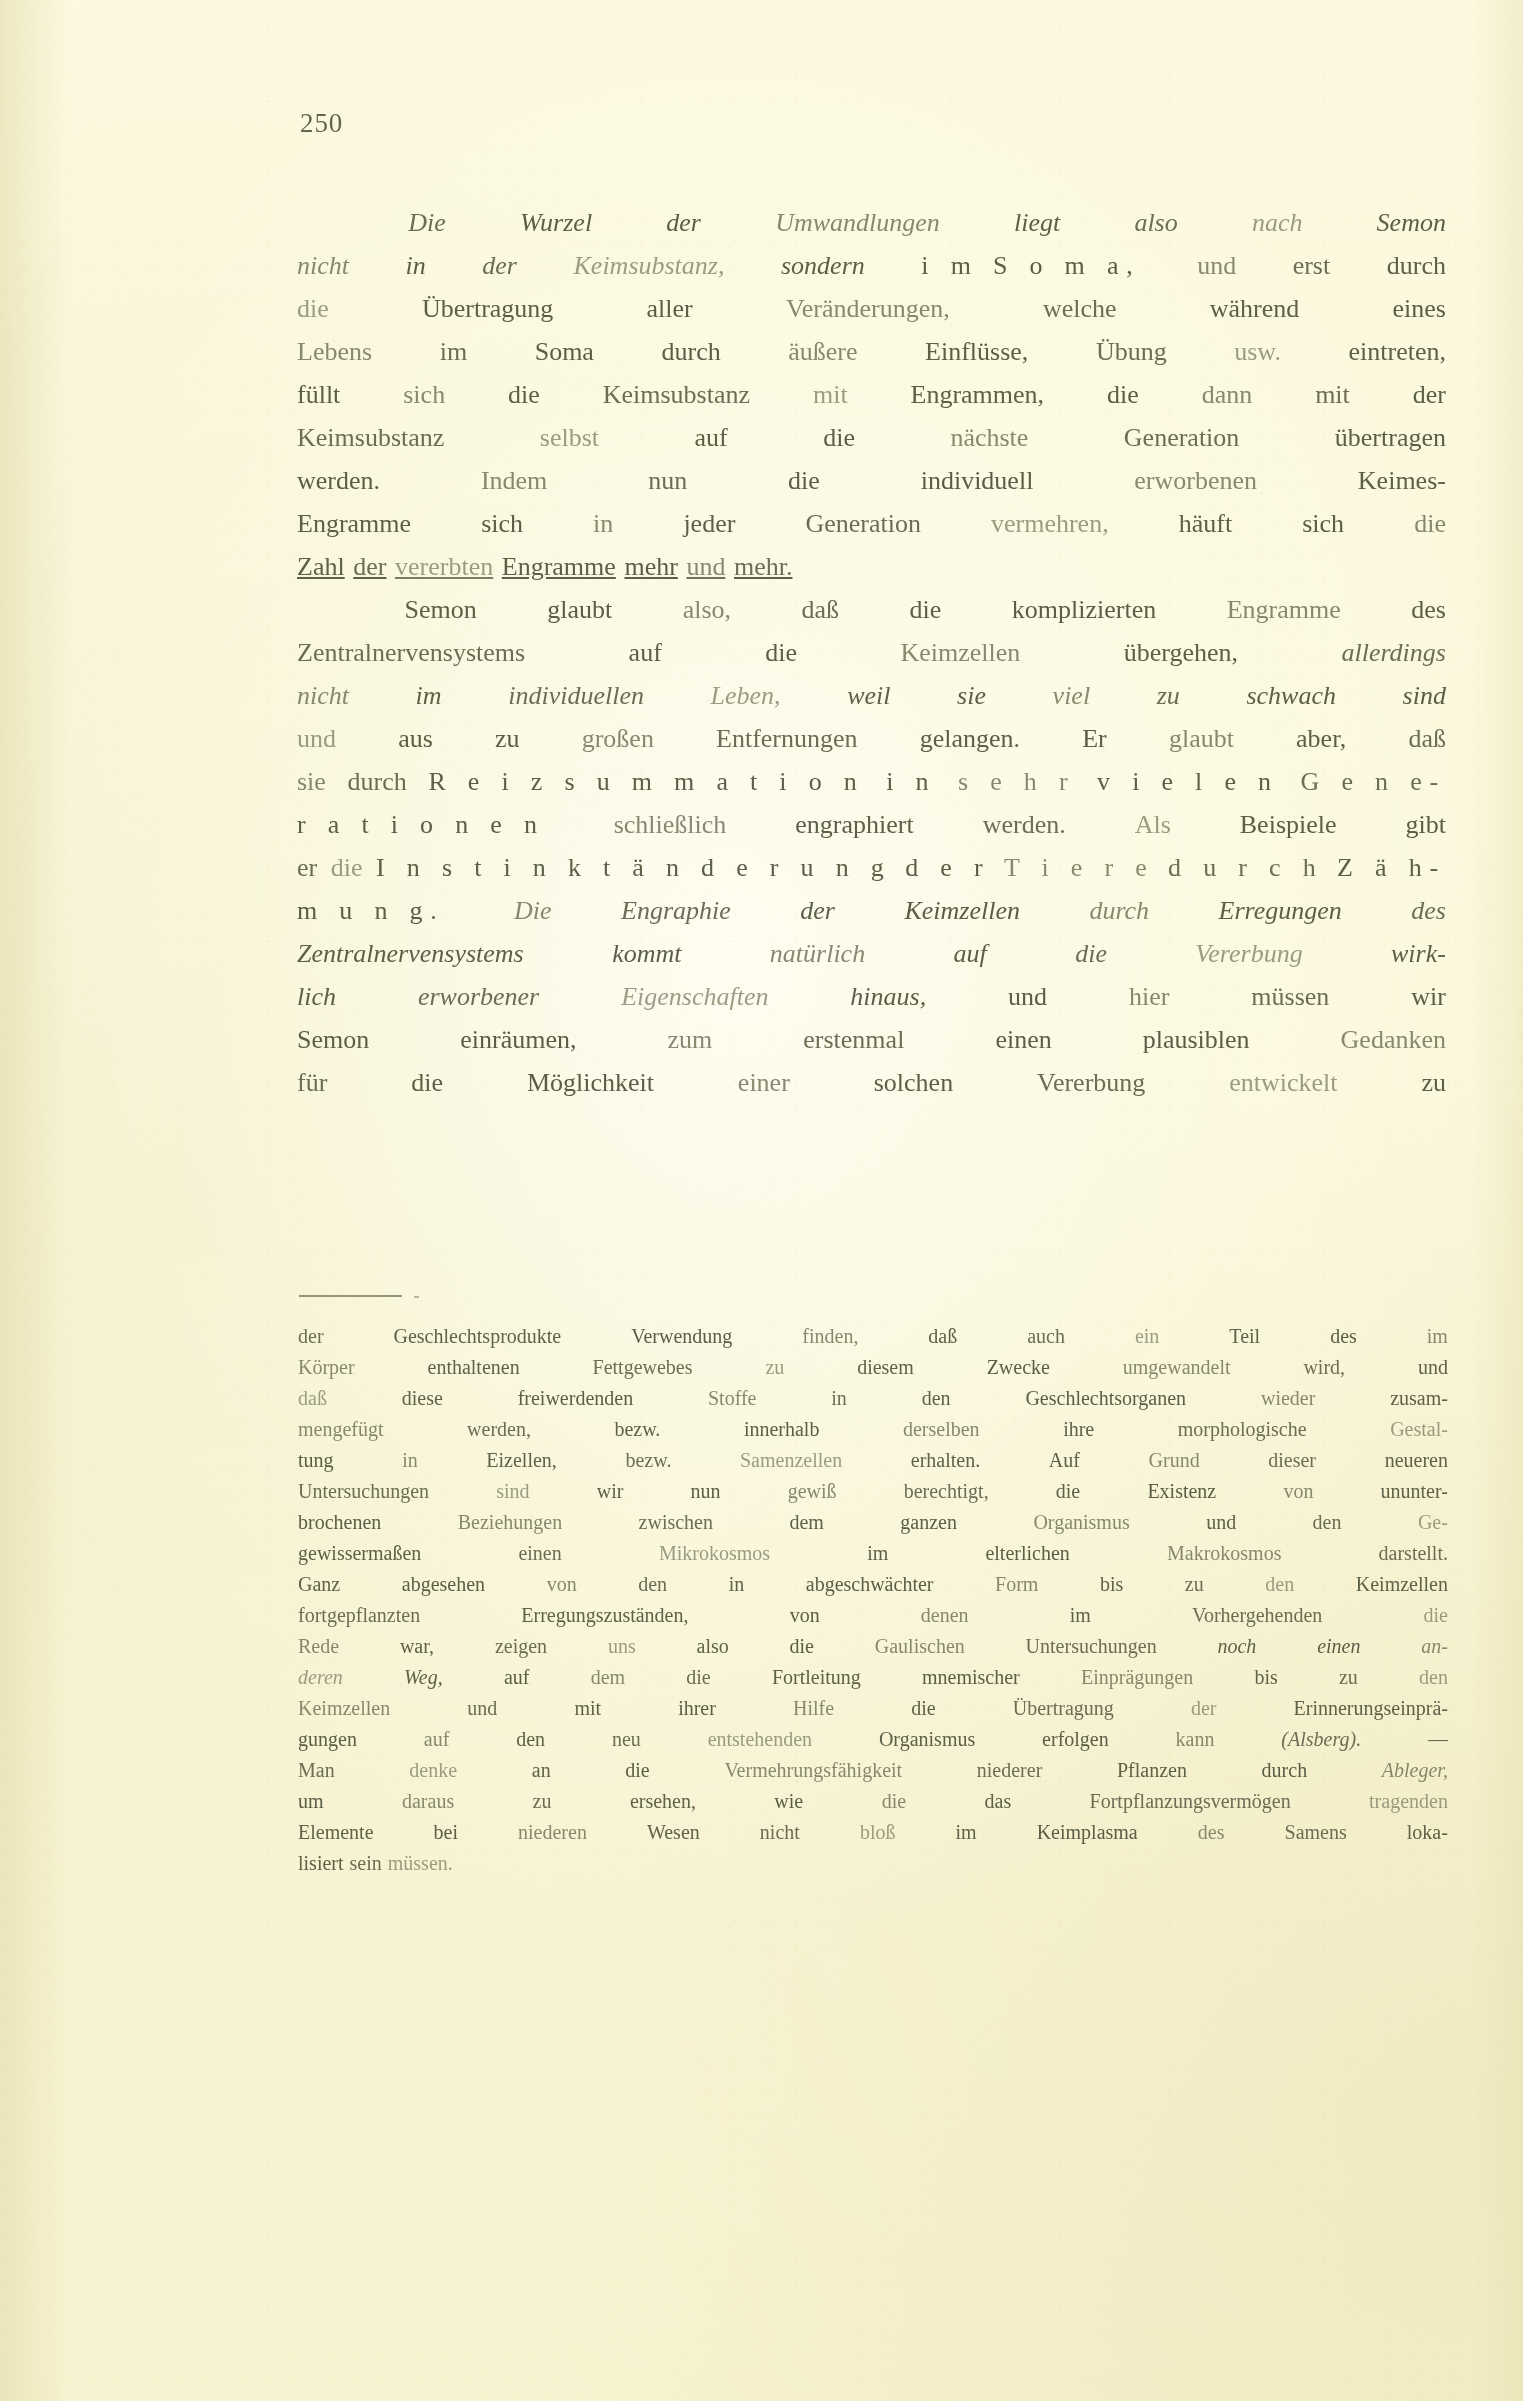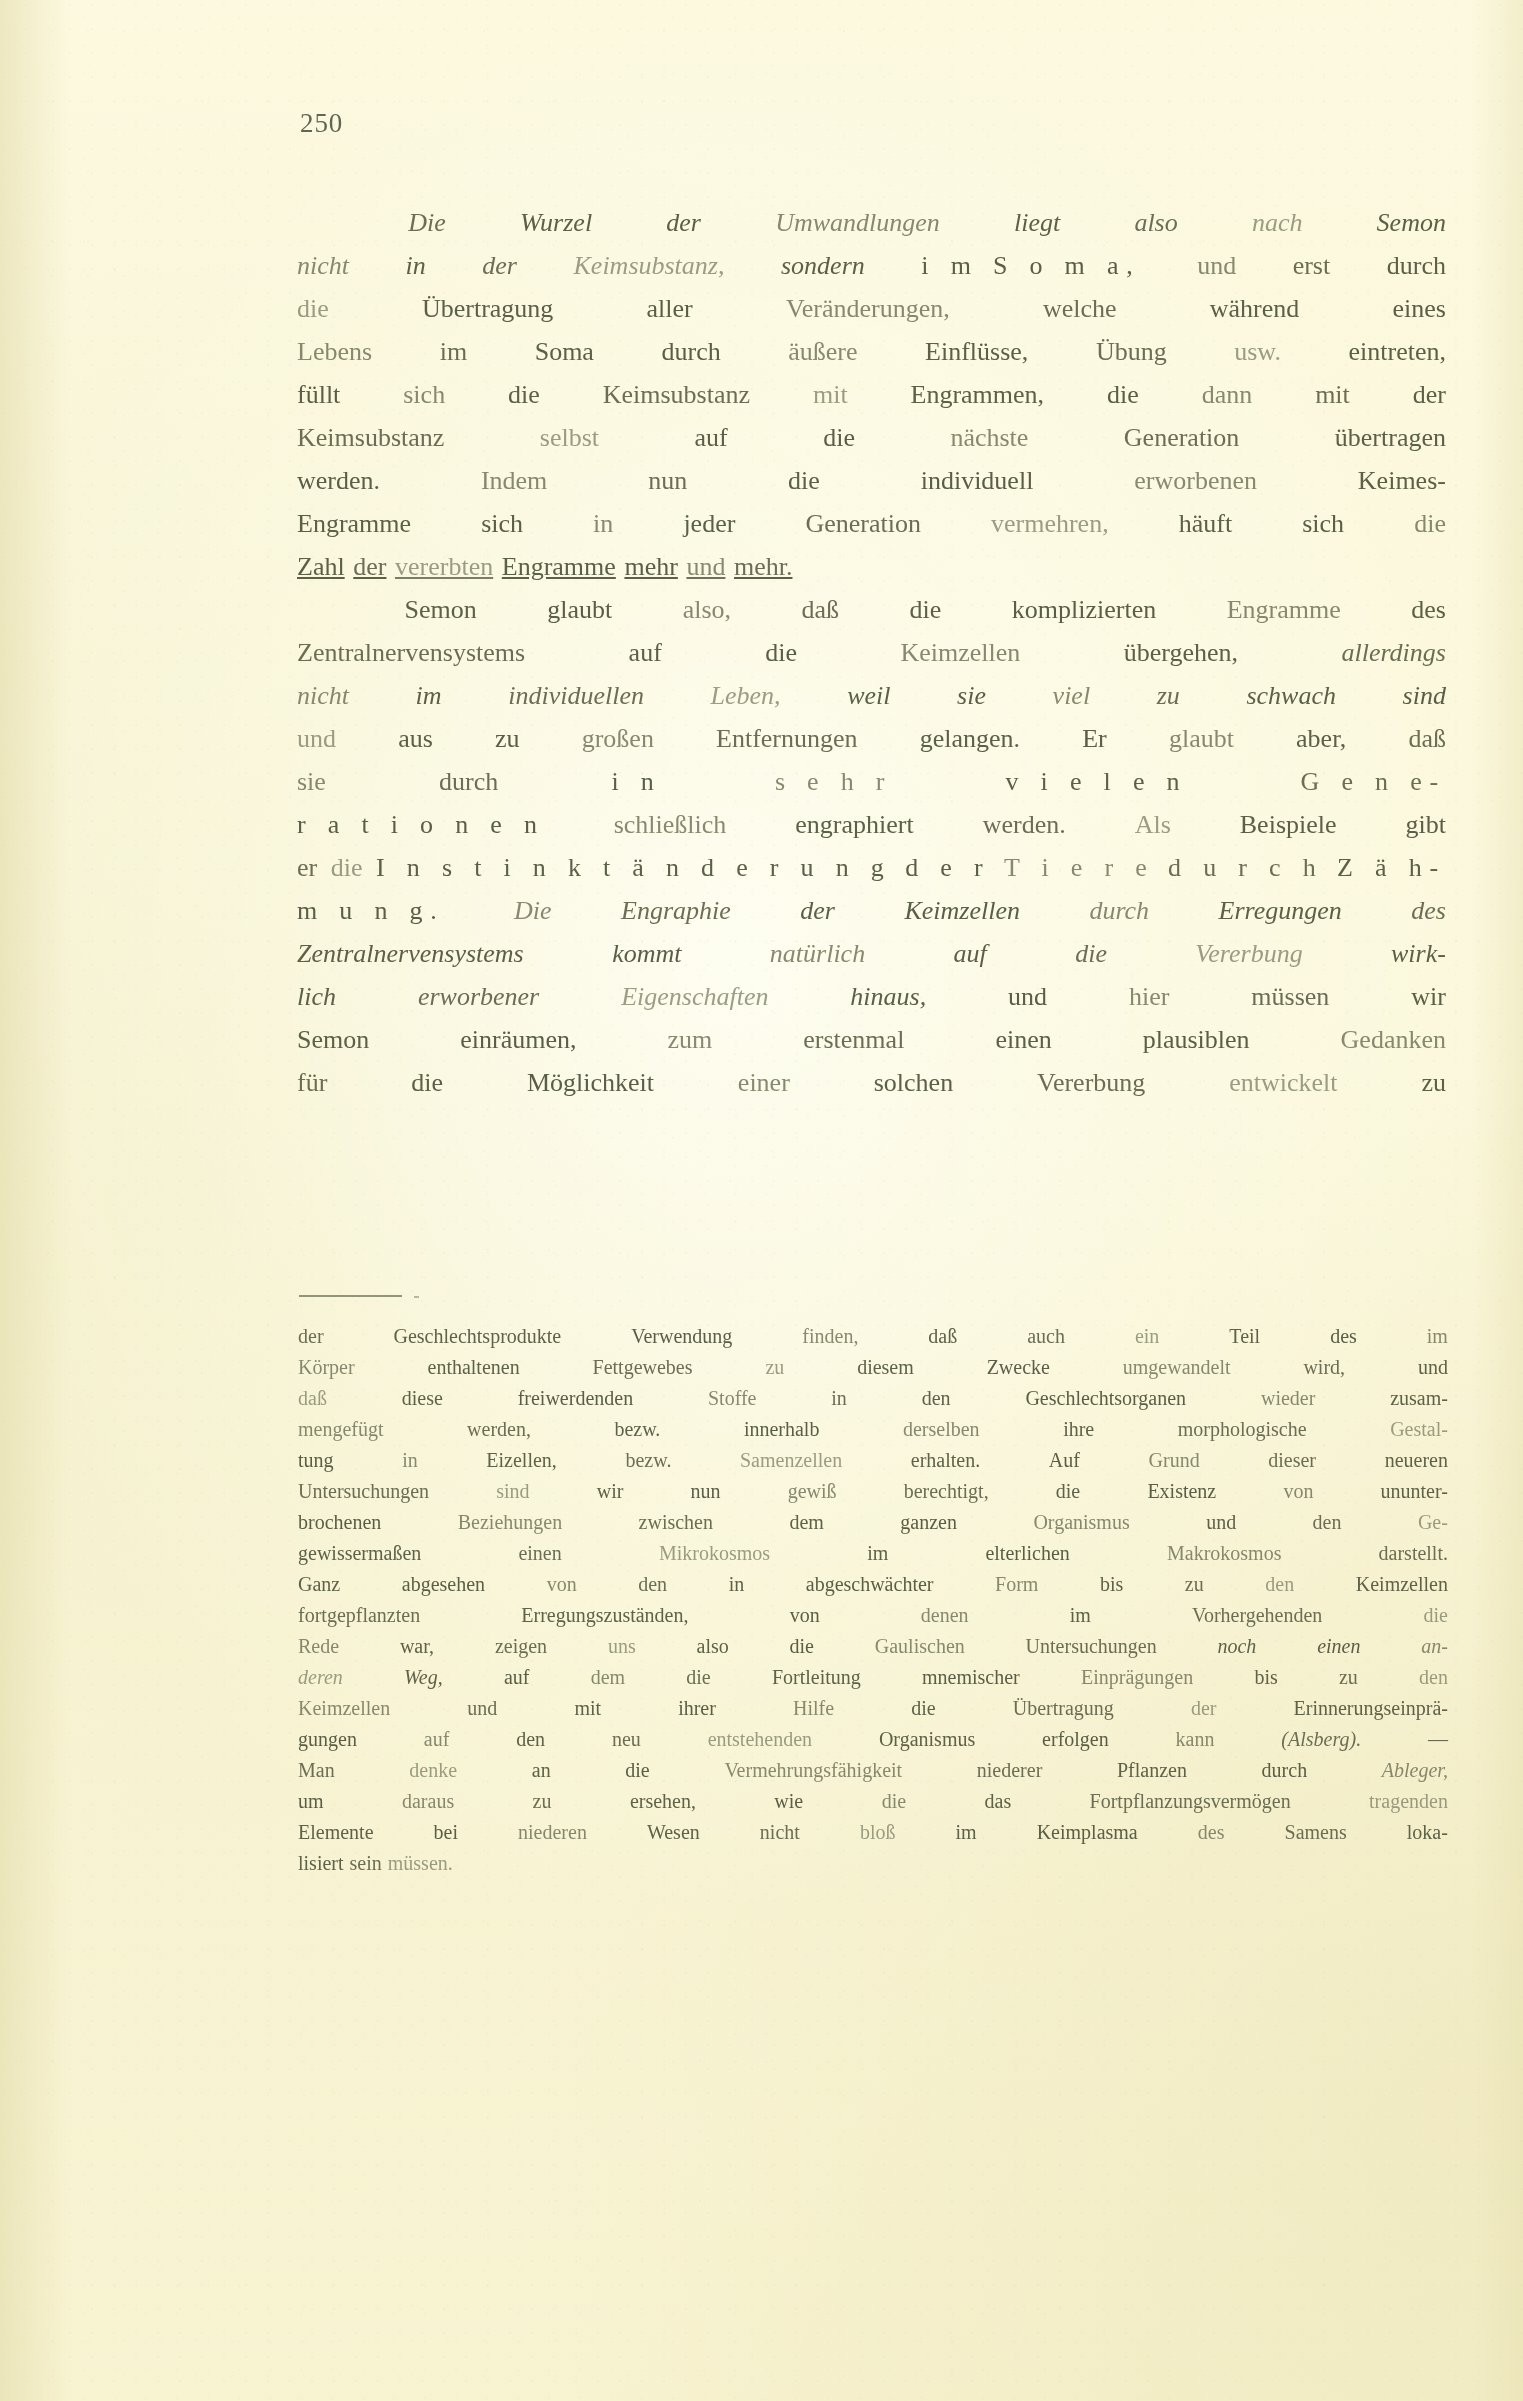--- a/index.html
+++ b/index.html
@@ -322,20 +322,21 @@
           <span class="f3">Er</span>
           <span class="f2">glaubt</span>
           <span class="">aber,</span>
           <span class="f1">daß</span>
         </div>
       </div>
       <div class="ln">
         <div class="stretch">
           <span class="f2">sie</span>
           <span class="f1">durch</span>
+          <span class="sp">R e i z s u m m a t i o n</span>
           <span class="sp f3">i n</span>
           <span class="sp f2">s e h r</span>
           <span class="sp">v i e l e n</span>
           <span class="sp f1">G e n e-</span>
         </div>
       </div>
       <div class="ln">
         <div class="stretch">
           <span class="sp f3">r a t i o n e n</span>
           <span class="f2">schließlich</span>

